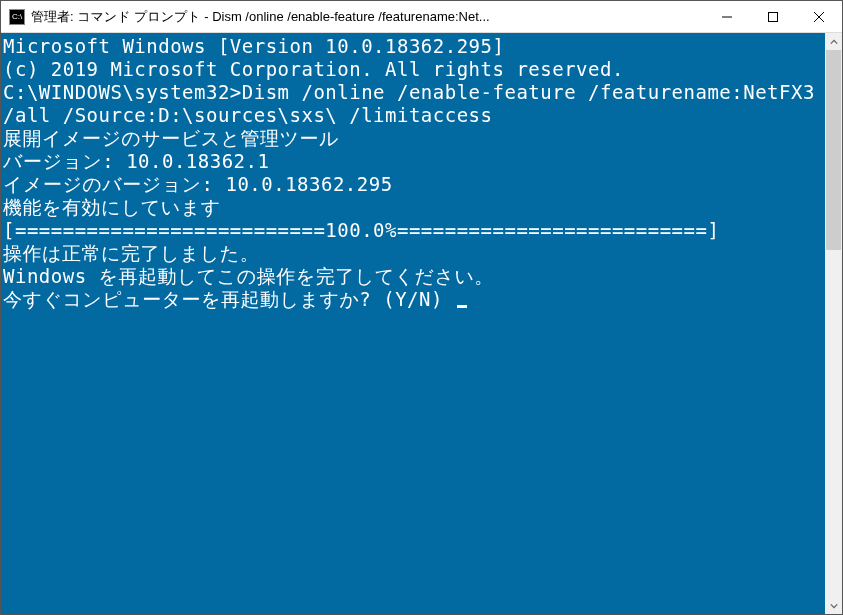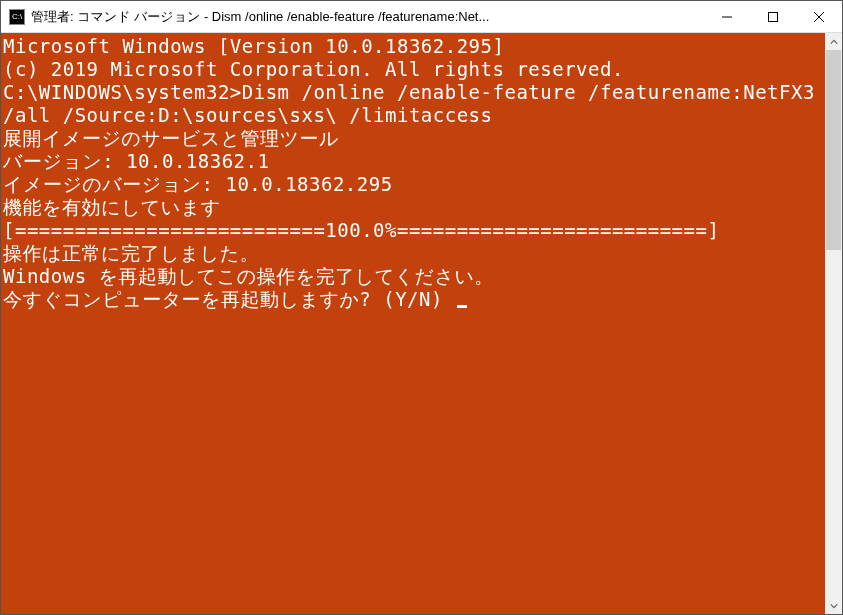--- a/index.html
+++ b/index.html
@@ -63,21 +63,21 @@
       cursor: pointer;
     }
     .tb-btn svg { width: 10px; height: 10px; }
     .terminal-wrap {
       flex: 1;
       display: flex;
       background: #000;
     }
     .terminal {
       flex: 1;
-      background: #c2410c;
+      background: #0369a1;
       color: #fff;
       font-family: "MS Gothic", "Consolas", monospace;
       font-size: 19px;
       line-height: 23px;
       padding: 2px 2px;
       white-space: pre-wrap;
       word-break: break-all;
       overflow: hidden;
       letter-spacing: 0.5px;
     }
@@ -121,21 +121,21 @@
       cursor: pointer;
     }
   </style>
 </head>
 <body>
 
 <div class="window">
 
   <div class="titlebar">
     <div class="titlebar-icon">C:\</div>
-    <div class="titlebar-text">管理者: コマンド バージョン - Dism  /online /enable-feature /featurename:Net...</div>
+    <div class="titlebar-text">管理者: コマンド プロンプト - Dism  /online /enable-feature /featurename:Net...</div>
     <div class="titlebar-buttons">
       <div class="tb-btn">
         <svg viewBox="0 0 10 10">
             <line x1="0" y1="5" x2="10" y2="5" stroke="#000" stroke-width="1"></line>
           </svg>
       </div>
       <div class="tb-btn">
         <svg viewBox="0 0 10 10">
             <rect x="0.5" y="0.5" width="9" height="9" fill="none" stroke="#000" stroke-width="1"></rect>
           </svg>

